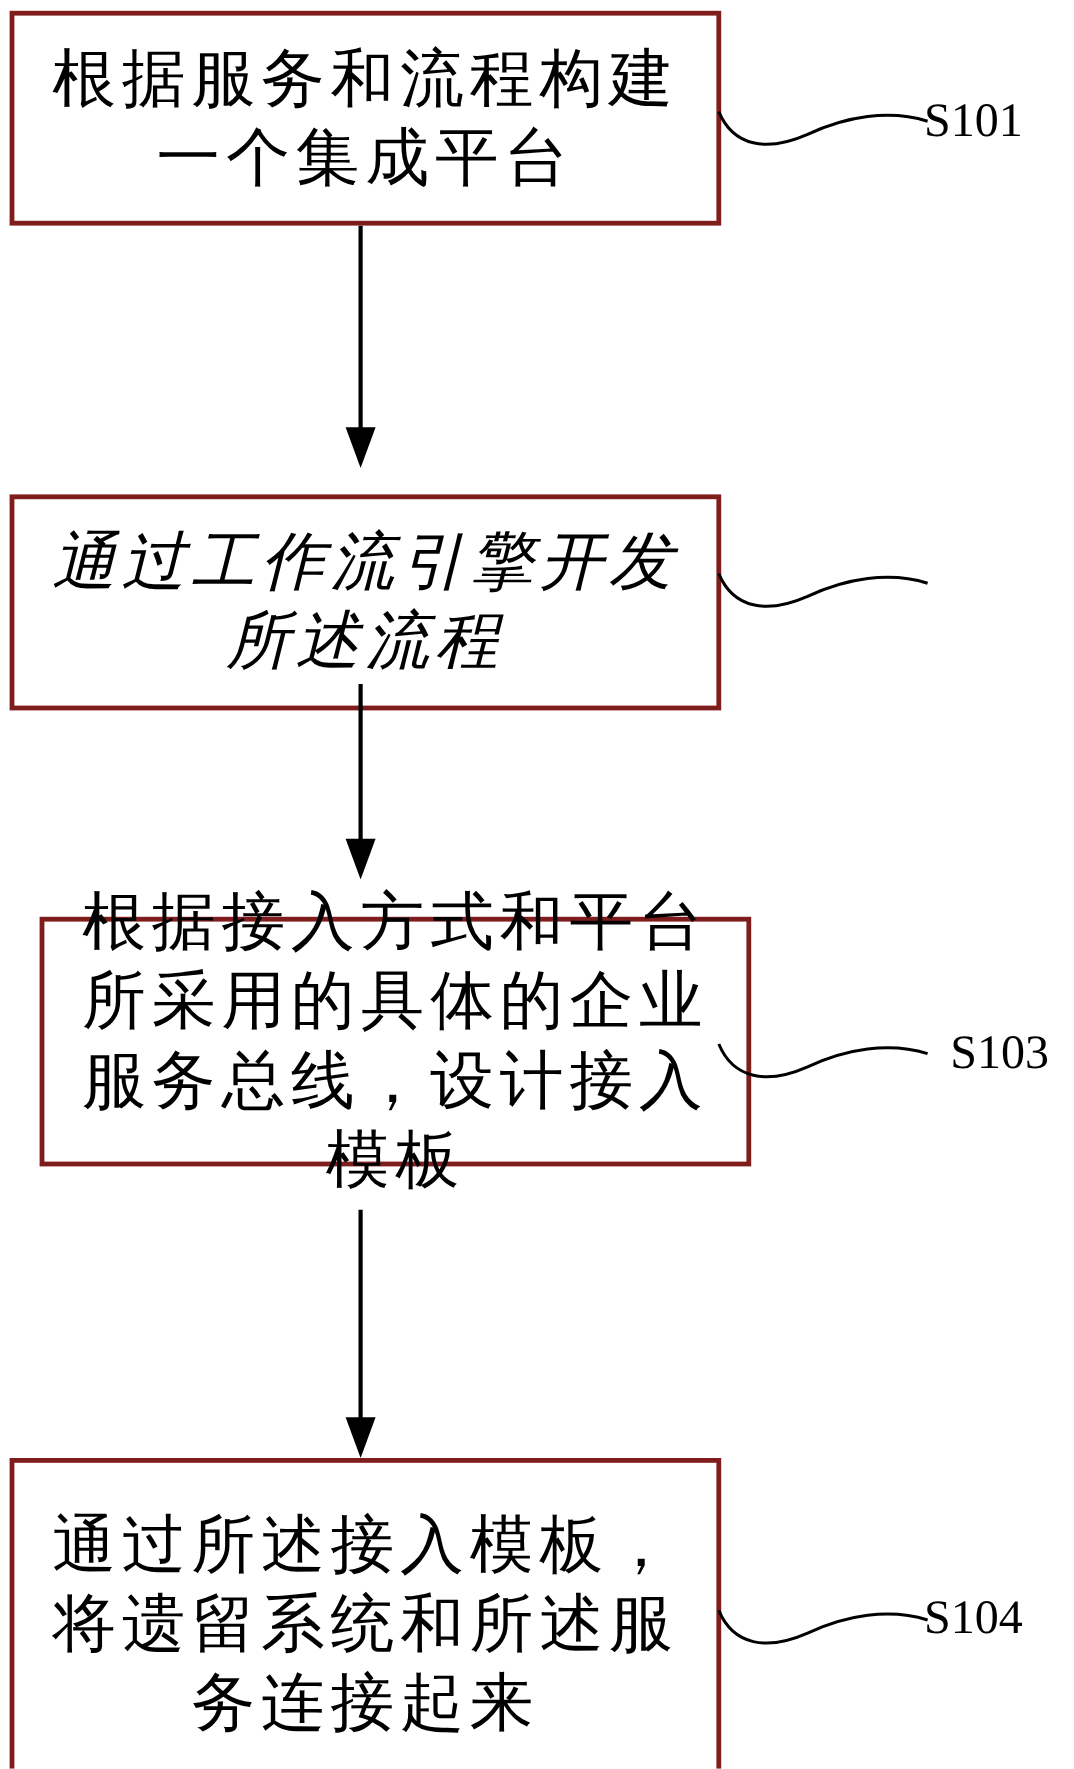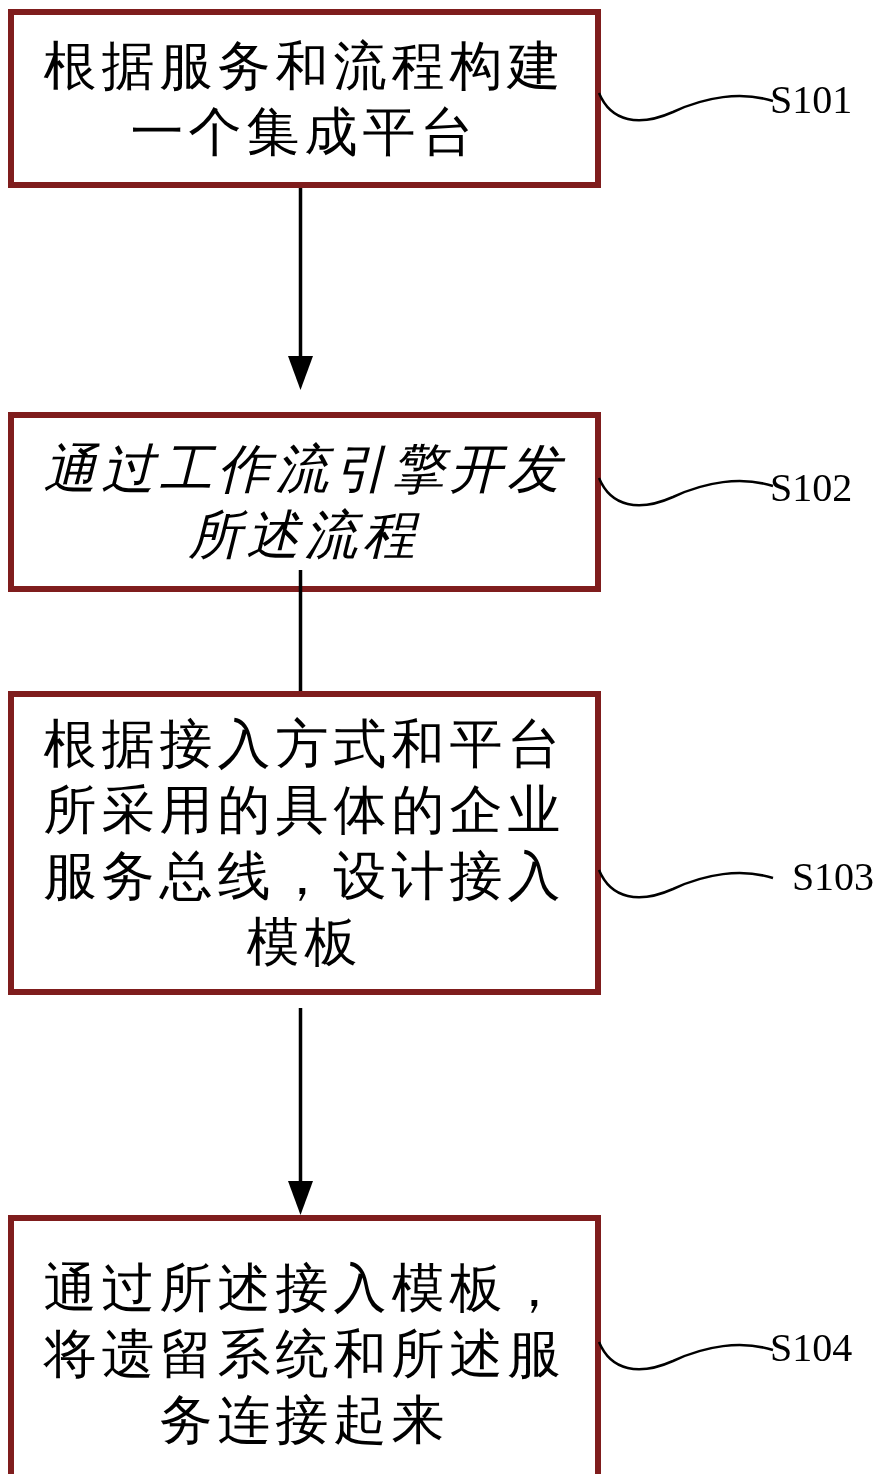--- a/index.html
+++ b/index.html
@@ -14,37 +14,37 @@
     background: #ffffff;
     font-family: "Liberation Serif", "DejaVu Serif", serif;
     color: #000000;
     overflow: hidden;
   }
   .step-box {
     position: absolute;
     left: 8px;
     width: 593px;
     box-sizing: border-box;
-    border: 6px solid #7f1d1d;
+    border: 4px solid #7f1d1d;
     background: #ffffff;
     display: flex;
     align-items: center;
     justify-content: center;
   }
   .step-text {
     white-space: pre-line;
     text-align: center;
     font-size: 53px;
     line-height: 66px;
     letter-spacing: 5px;
     font-weight: 500;
   }
   .box-1 { top: 9px;    height: 179px; }
   .box-2 { top: 412px;  height: 180px; font-style: italic; }
-  .box-3 { top: 691px;  height: 304px; }
+  .box-3 { top: 764px;  height: 208px; margin-left: 25px; }
   .box-4 { top: 1215px; height: 278px; }
 
   .arrow-svg {
     position: absolute;
     left: 287px;
     width: 27px;
     display: block;
   }
   .arrow-1 { top: 188px;  height: 202px; }
   .arrow-2 { top: 570px;  height: 163px; }
@@ -95,21 +95,20 @@
     <polygon points="1,168 26,168 13.5,202" fill="#000000"></polygon>
   </svg>
 
   <div class="step-box box-2">
     <div class="step-text">通过工作流引擎开发
 所述流程</div>
   </div>
   <svg class="connector-svg conn-2" viewBox="0 0 178 50">
     <path d="M2,7 C14,36 42,41 76,26 C108,11 144,5 176,15" fill="none" stroke="#000000" stroke-width="2.5"></path>
   </svg>
-  <div class="step-label label-2">S102</div>
 
   <svg class="arrow-svg arrow-2" viewBox="0 0 27 163">
     <line x1="13.5" y1="0" x2="13.5" y2="133" stroke="#000000" stroke-width="3.5"></line>
     <polygon points="1,129 26,129 13.5,163" fill="#000000"></polygon>
   </svg>
 
   <div class="step-box box-3">
     <div class="step-text">根据接入方式和平台
 所采用的具体的企业
 服务总线，设计接入

